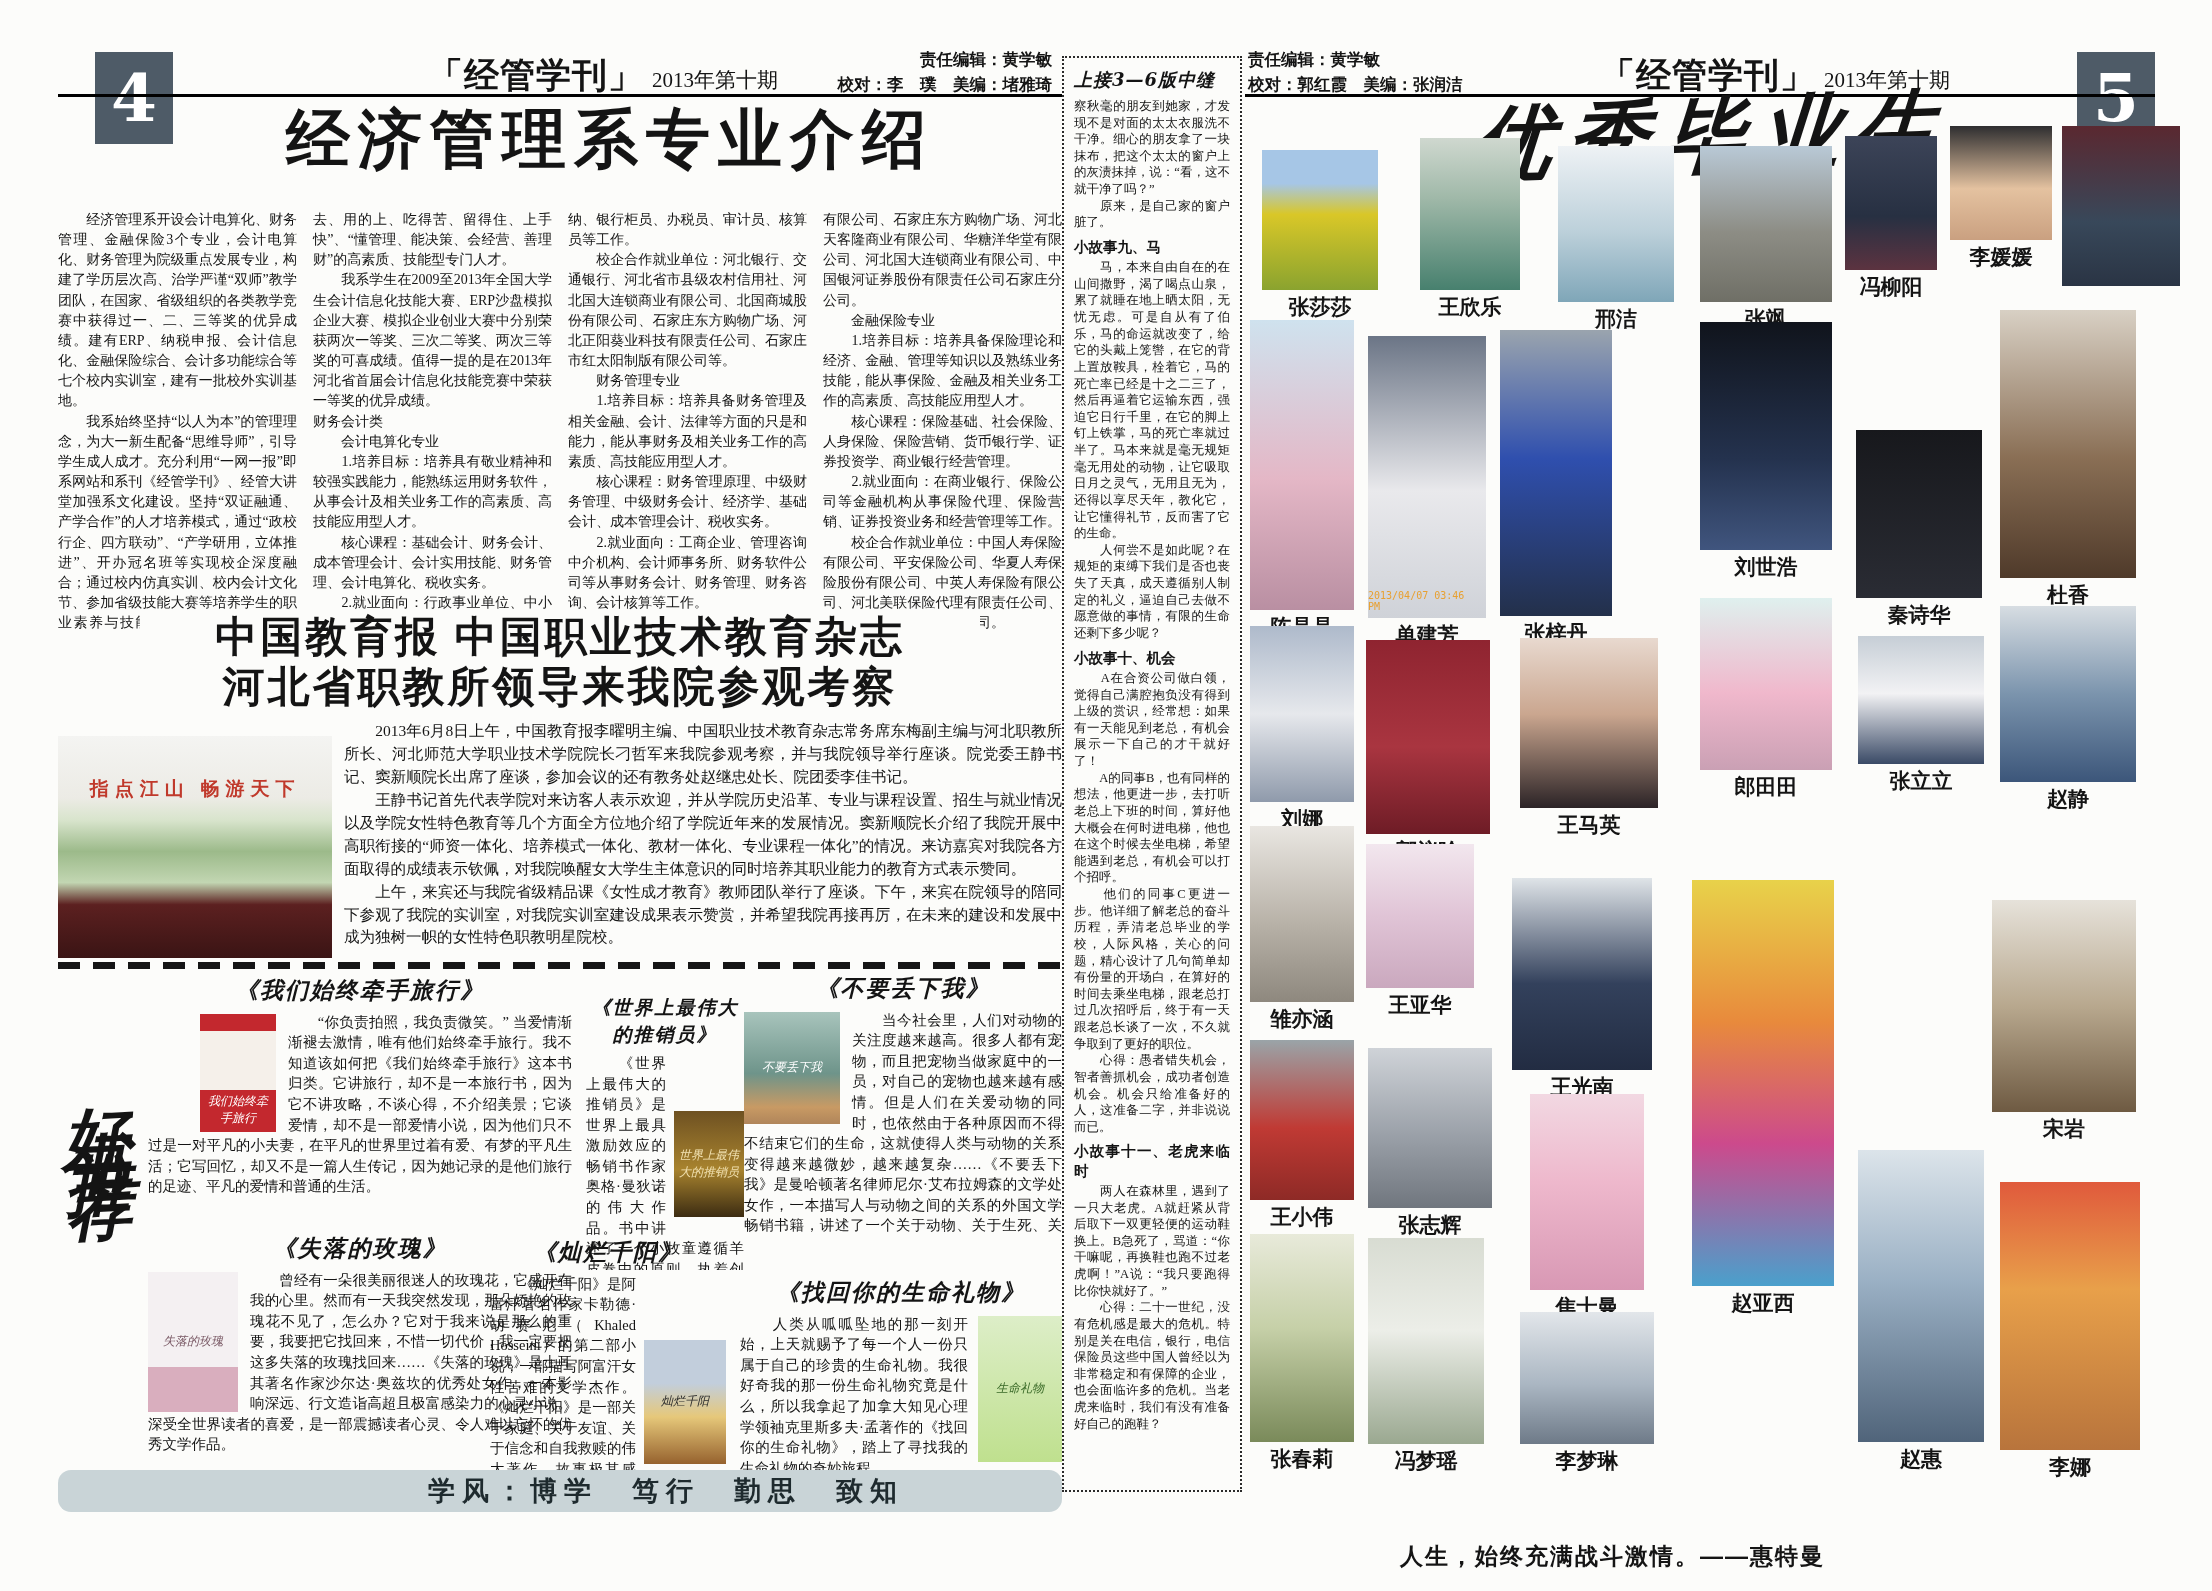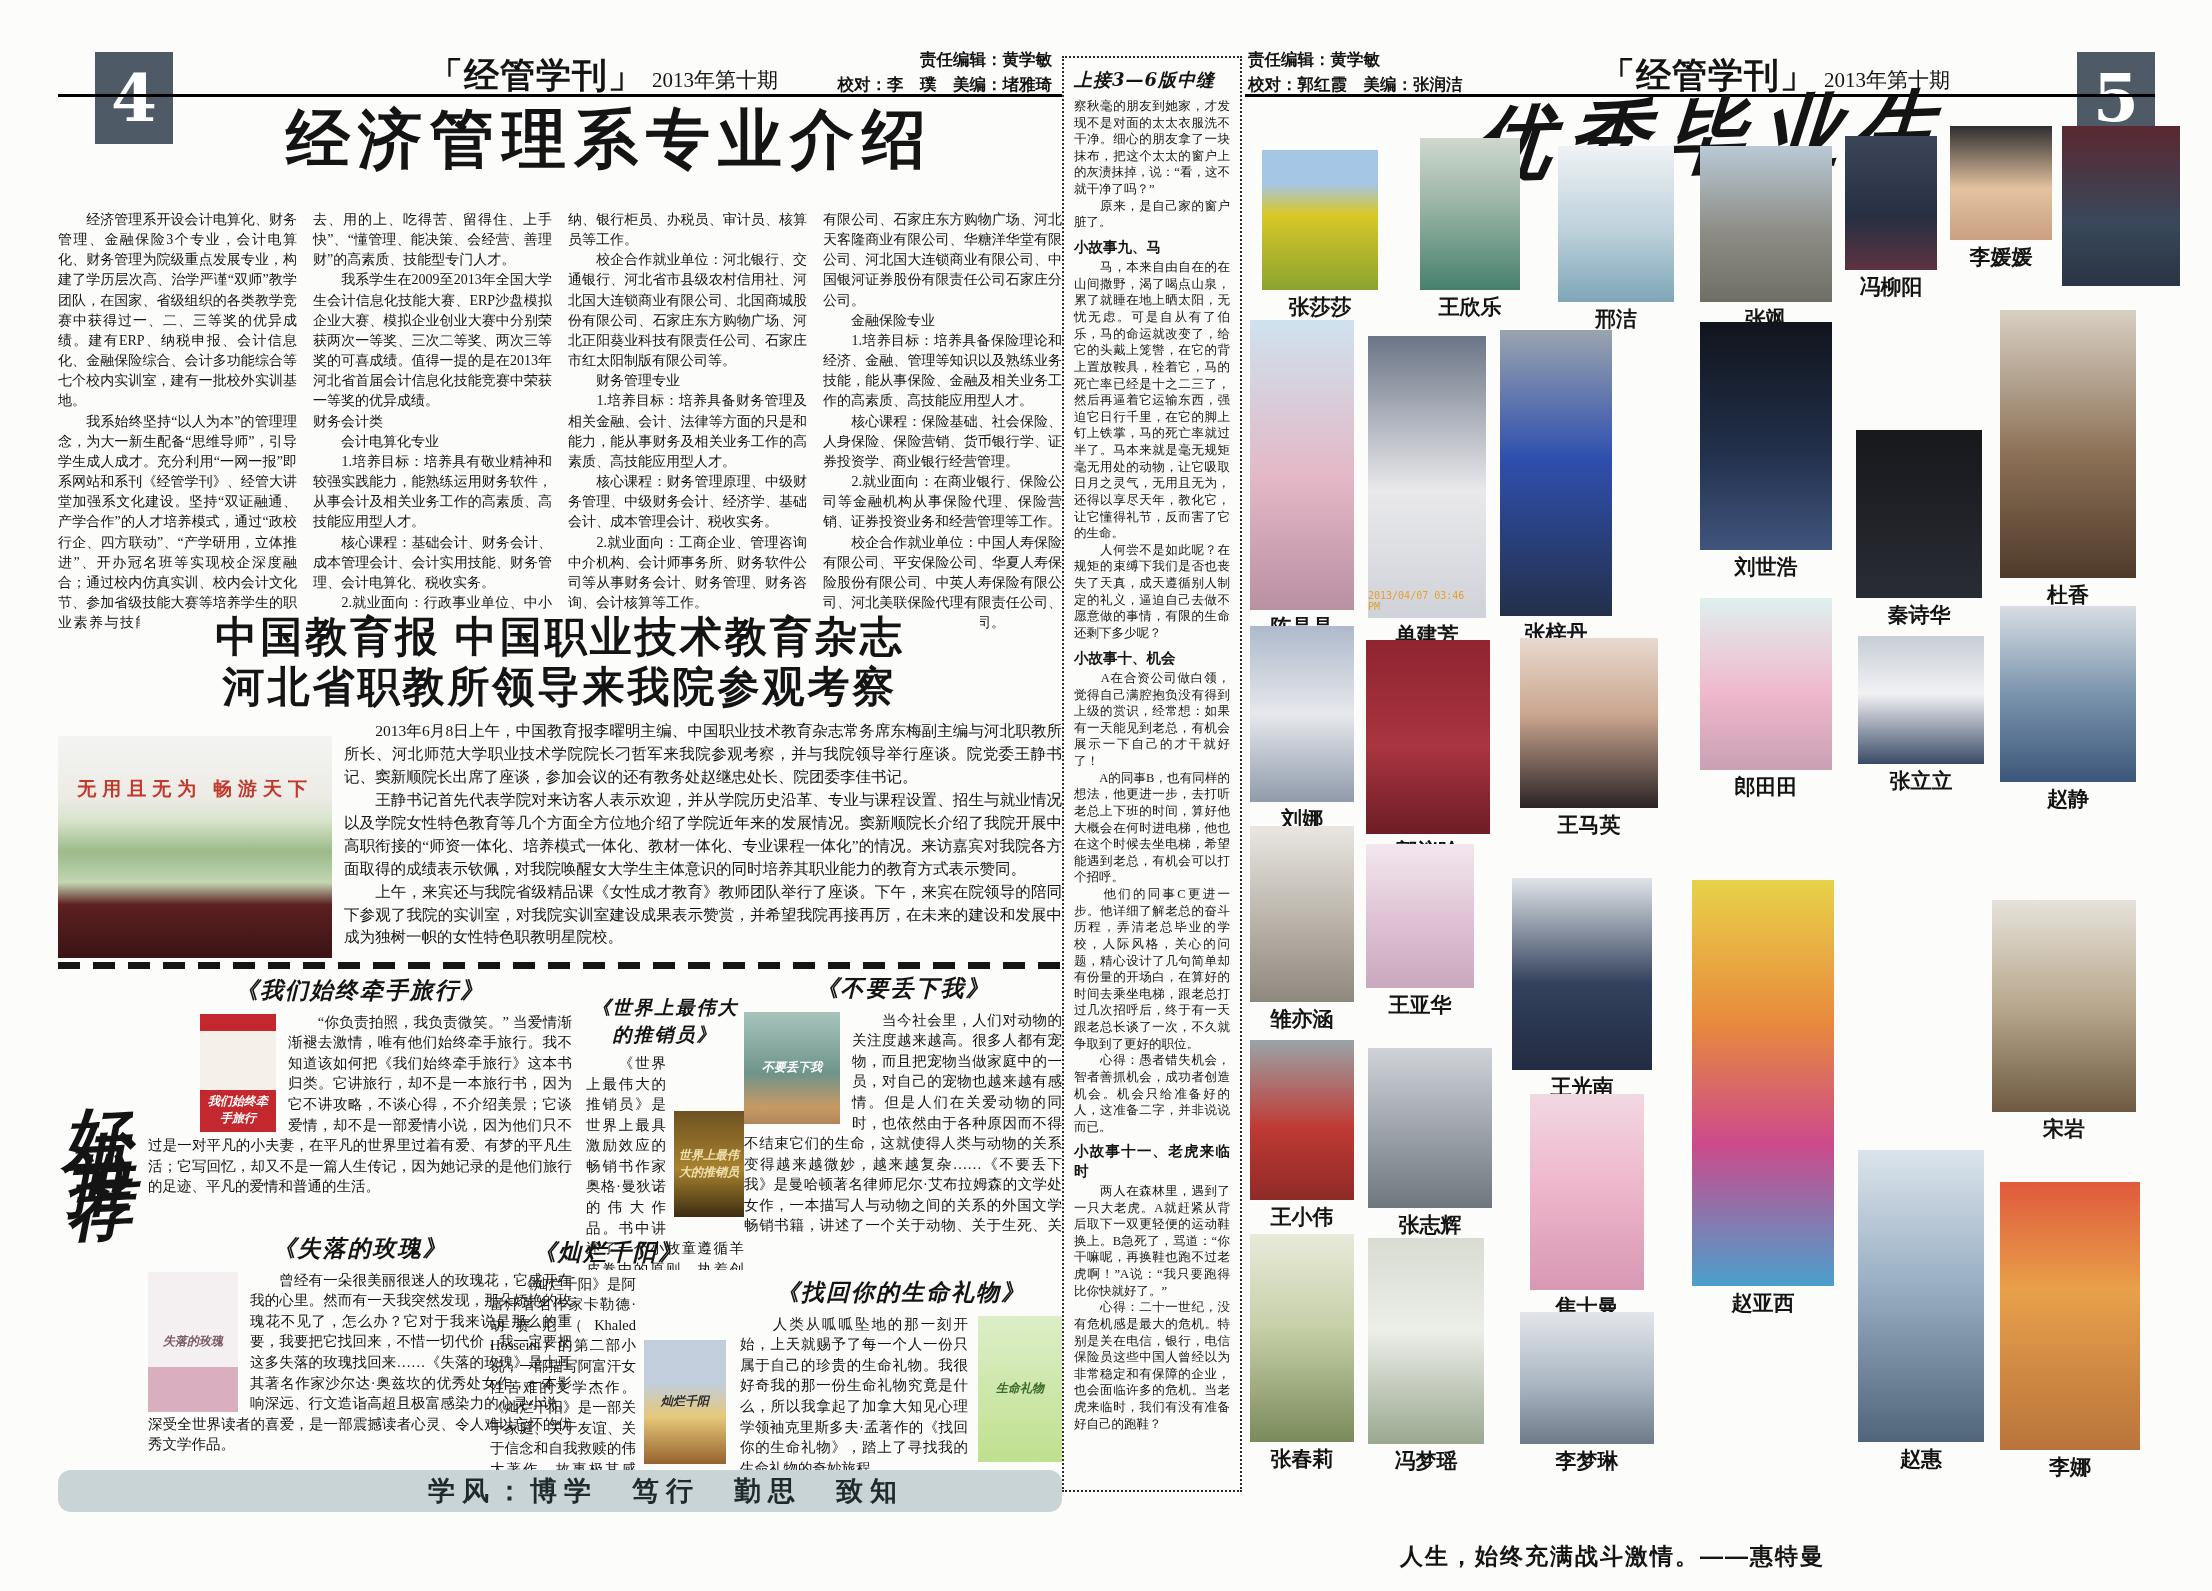--- a/index.html
+++ b/index.html
@@ -33,21 +33,21 @@
                font-size:15.5px; line-height:1.48; text-align:justify; white-space:pre-line; overflow:hidden; }
   .dash-sep { position:absolute; left:58px; top:962px; width:1004px; height:7px;
               background:repeating-linear-gradient(90deg,#151515 0 22px,transparent 22px 35px); }
 
   .books-label { position:absolute; left:52px; top:1056px; width:96px; height:430px;
                  writing-mode:vertical-rl; text-orientation:upright; font-size:66px; font-weight:700;
                  font-style:italic; letter-spacing:22px; transform:rotate(-3deg); font-family:"DejaVu Serif", serif; }
   .book { position:absolute; font-size:14.5px; line-height:1.42; text-align:justify; }
   .book h4 { text-align:center; font-weight:700; font-style:italic; font-size:23px; letter-spacing:2px; margin-bottom:5px;
              font-family:"DejaVu Serif", serif; }
-  .cover { display:flex; text-align:center; font-size:12px; font-weight:700; padding:5px;
+  .cover { display:flex; text-align:center; font-size:12px; font-weight:400; padding:5px;
            align-items:flex-end; justify-content:center; }
   .c1 { float:left; width:76px; height:118px; margin:2px 12px 2px 52px;
         background:linear-gradient(180deg,#c3282e 0 14%,#f5f0ea 14% 64%,#c3282e 64% 100%); color:#fff; }
   .c2 { float:right; width:70px; height:106px; margin:58px 0 2px 8px;
         background:linear-gradient(180deg,#6e5122,#a8832e 55%,#3c2c12); color:#f0e0b0; align-items:center; }
   .c3 { float:left; width:96px; height:112px; margin:2px 12px 2px 0;
         background:linear-gradient(180deg,#a8c4bc 0%,#6e948a 55%,#c89a64 85%,#b0855a 100%); color:#fff; align-items:center; }
   .c4 { float:left; width:90px; height:140px; margin:2px 12px 2px 0;
         background:linear-gradient(180deg,#f4f0f2 0 68%,#d9aebe 68% 100%); color:#7a5a66; align-items:center; }
   .c5 { float:right; width:82px; height:124px; margin:66px 0 2px 8px;
@@ -122,21 +122,21 @@
 　　1.培养目标：培养具备保险理论和经济、金融、管理等知识以及熟练业务技能，能从事保险、金融及相关业务工作的高素质、高技能应用型人才。
 　　核心课程：保险基础、社会保险、人身保险、保险营销、货币银行学、证券投资学、商业银行经营管理。
 　　2.就业面向：在商业银行、保险公司等金融机构从事保险代理、保险营销、证券投资业务和经营管理等工作。
 　　校企合作就业单位：中国人寿保险有限公司、平安保险公司、华夏人寿保险股份有限公司、中英人寿保险有限公司、河北美联保险代理有限责任公司、中国人寿石家庄新华支公司。</div>
 
   <div class="news-hl">
     <div>中国教育报 中国职业技术教育杂志</div>
     <div>河北省职教所领导来我院参观考察</div>
   </div>
   <div class="news-photo">
-    <div class="banner">无用且无为 畅游天下</div>
+    <div class="banner">指点江山 畅游天下</div>
   </div>
   <div class="news-body">　　2013年6月8日上午，中国教育报李曜明主编、中国职业技术教育杂志常务席东梅副主编与河北职教所所长、河北师范大学职业技术学院院长刁哲军来我院参观考察，并与我院领导举行座谈。院党委王静书记、窦新顺院长出席了座谈，参加会议的还有教务处赵继忠处长、院团委李佳书记。
 　　王静书记首先代表学院对来访客人表示欢迎，并从学院历史沿革、专业与课程设置、招生与就业情况以及学院女性特色教育等几个方面全方位地介绍了学院近年来的发展情况。窦新顺院长介绍了我院开展中高职衔接的“师资一体化、培养模式一体化、教材一体化、专业课程一体化”的情况。来访嘉宾对我院各方面取得的成绩表示钦佩，对我院唤醒女大学生主体意识的同时培养其职业能力的教育方式表示赞同。
 　　上午，来宾还与我院省级精品课《女性成才教育》教师团队举行了座谈。下午，来宾在院领导的陪同下参观了我院的实训室，对我院实训室建设成果表示赞赏，并希望我院再接再厉，在未来的建设和发展中成为独树一帜的女性特色职教明星院校。</div>
 
   <div class="dash-sep"></div>
 
   <div class="books-label">好书推荐</div>
 
   <div class="book b1">

